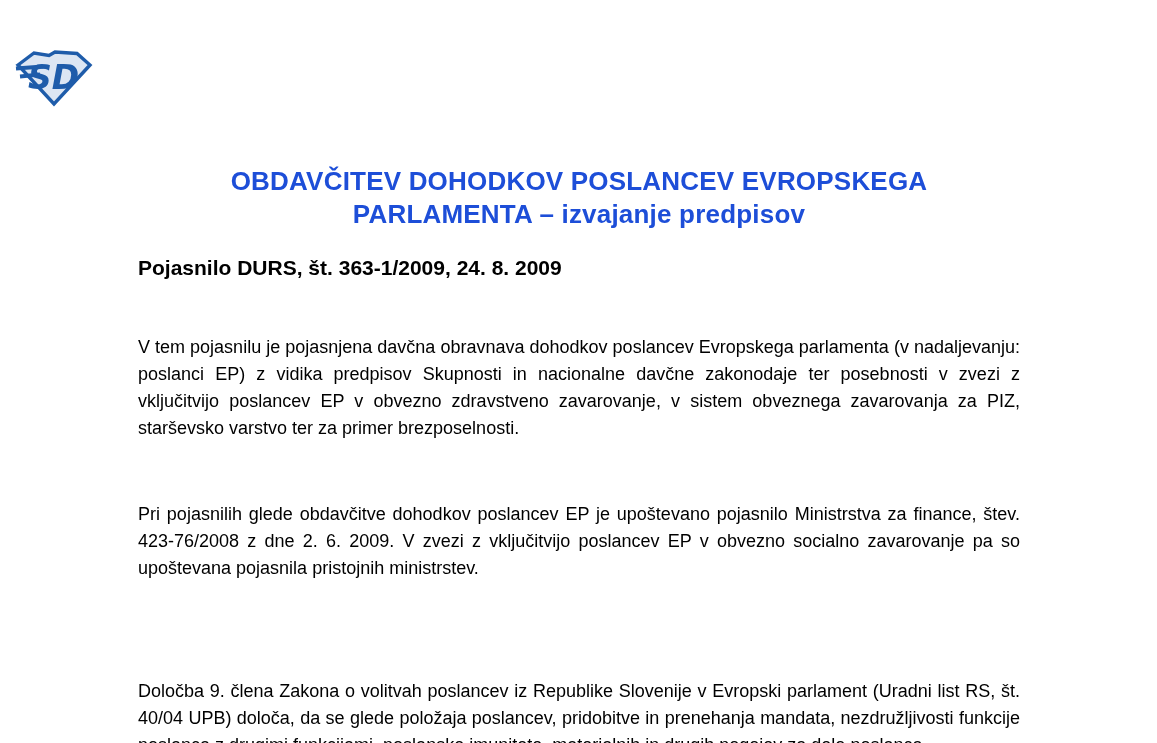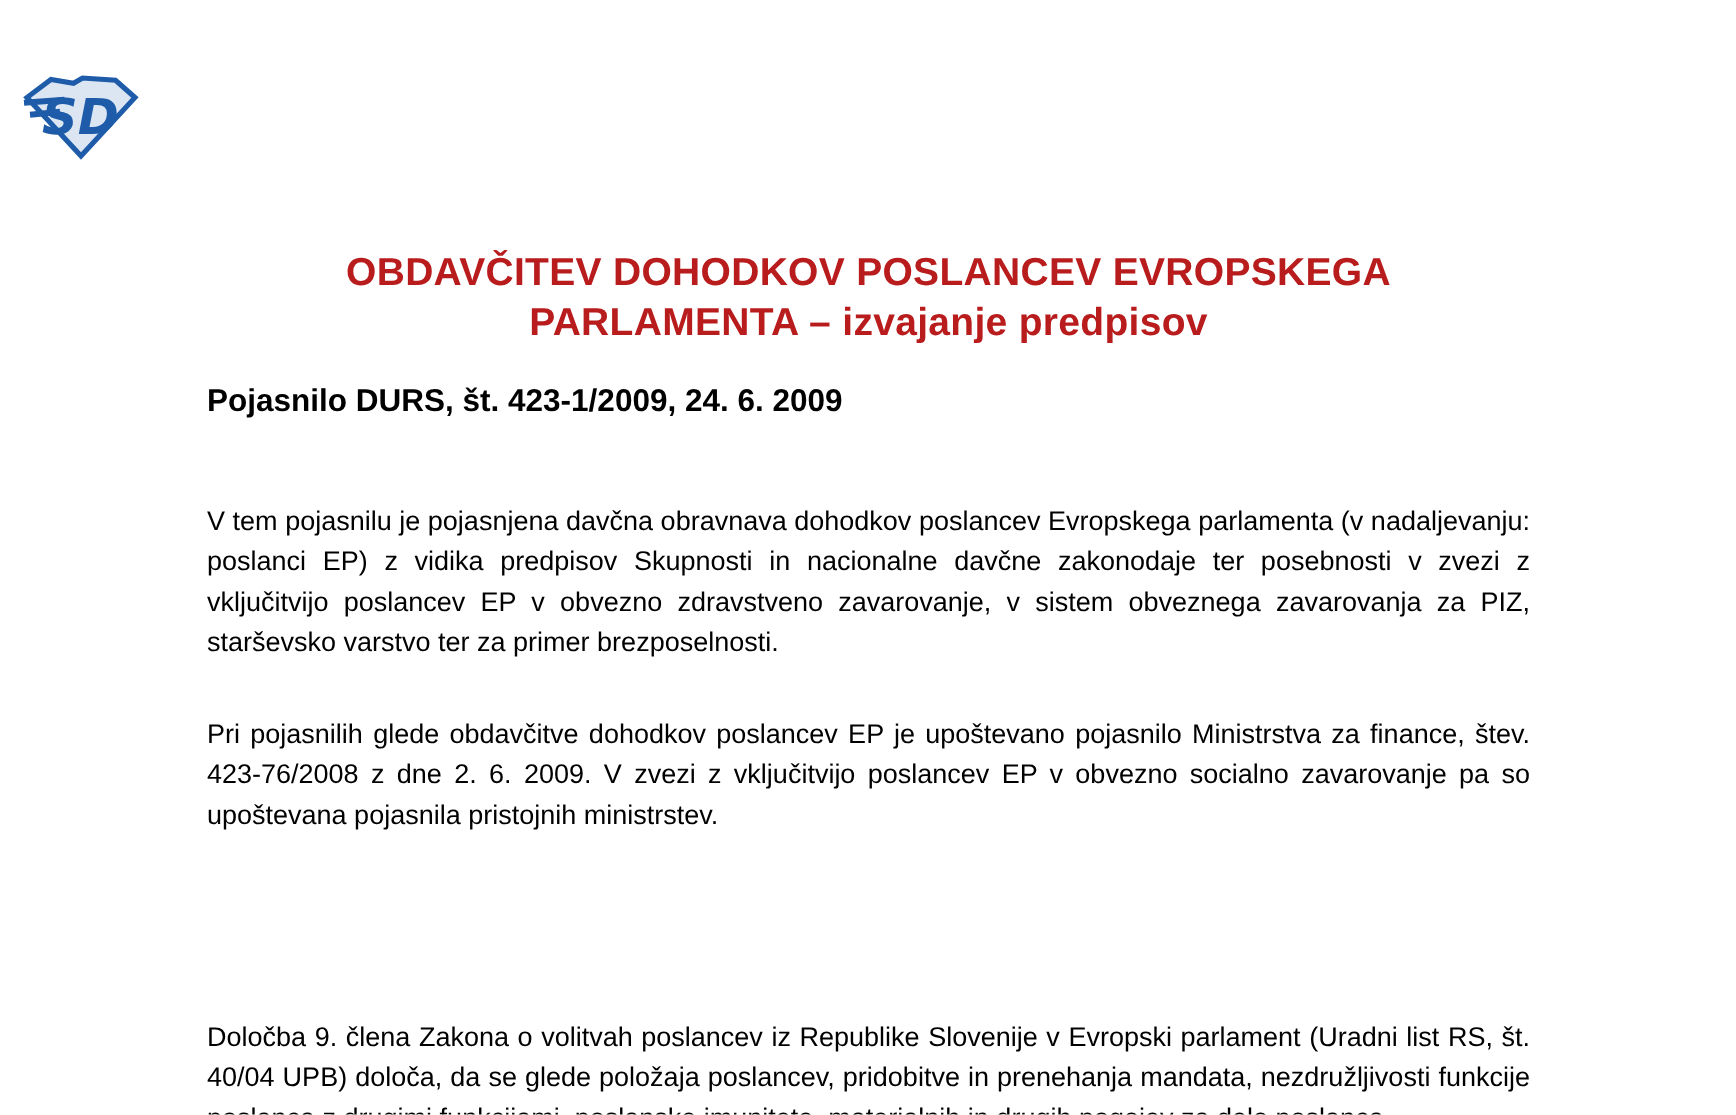--- a/index.html
+++ b/index.html
@@ -38,21 +38,21 @@
     position: absolute;
     left: 0;
     top: 165px;
     width: 882px;
     margin: 0;
     text-align: center;
     font-weight: bold;
     font-size: 26px;
     line-height: 33px;
     letter-spacing: 0.2px;
-    color: #b91c1c;
+    color: #1d4ed8;
   }
   .doc-reference {
     position: absolute;
     left: 0;
     top: 254px;
     width: 882px;
     margin: 0;
     font-weight: bold;
     font-size: 21px;
     line-height: 27px;
@@ -63,21 +63,21 @@
     left: 0;
     width: 882px;
     margin: 0;
     font-size: 18px;
     line-height: 27px;
     text-align: justify;
     text-justify: inter-word;
     color: #000000;
   }
   .para-1 { top: 334px; }
-  .para-2 { top: 476px; }
+  .para-2 { top: 501px; }
   .para-3 { top: 630px; margin-top: 48px; }
 </style>
 </head>
 <body>
 
 <div class="page">
 
   <div class="logo">
     <svg viewBox="0 0 82 61" xmlns="http://www.w3.org/2000/svg">
 
@@ -86,21 +86,21 @@
       <path d="M3,21.5 L30,19.5" stroke="#1e5caa" stroke-width="4" fill="none"></path>
       <path d="M7,29.5 L27,27.5" stroke="#1e5caa" stroke-width="4" fill="none"></path>
 
       <text x="15" y="42" font-size="33" font-weight="bold" font-style="italic" font-family="DejaVu Sans, sans-serif" fill="#1e5caa">SD</text>
     </svg>
   </div>
 
   <div class="content">
     <h1 class="doc-title">OBDAVČITEV DOHODKOV POSLANCEV EVROPSKEGA PARLAMENTA – izvajanje predpisov</h1>
 
-    <p class="doc-reference">Pojasnilo DURS, št. 423-1/2009, 24. 6. 2009</p>
+    <p class="doc-reference">Pojasnilo DURS, št. 363-1/2009, 24. 8. 2009</p>
 
     <p class="para para-1">V tem pojasnilu je pojasnjena davčna obravnava dohodkov poslancev Evropskega parlamenta (v nadaljevanju: poslanci EP) z vidika predpisov Skupnosti in nacionalne davčne zakonodaje ter posebnosti v zvezi z vključitvijo poslancev EP v obvezno zdravstveno zavarovanje, v sistem obveznega zavarovanja za PIZ, starševsko varstvo ter za primer brezposelnosti.</p>
 
     <p class="para para-2">Pri pojasnilih glede obdavčitve dohodkov poslancev EP je upoštevano pojasnilo Ministrstva za finance, štev. 423-76/2008 z dne 2. 6. 2009. V zvezi z vključitvijo poslancev EP v obvezno socialno zavarovanje pa so upoštevana pojasnila pristojnih ministrstev.</p>
 
     <p class="para para-3">Določba 9. člena Zakona o volitvah poslancev iz Republike Slovenije v Evropski parlament (Uradni list RS, št. 40/04 UPB) določa, da se glede položaja poslancev, pridobitve in prenehanja mandata, nezdružljivosti funkcije poslanca z drugimi funkcijami, poslanske imunitete, materialnih in drugih pogojev za delo poslanca,</p>
   </div>
 
 </div>
 

